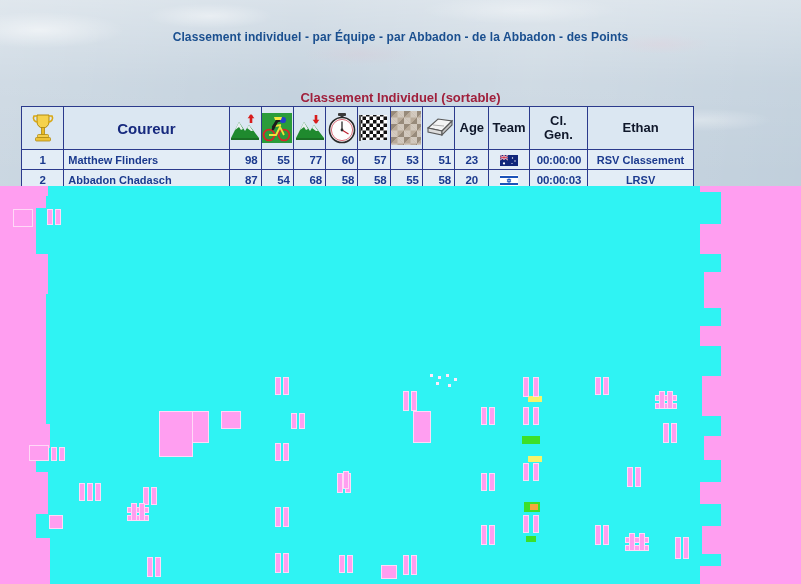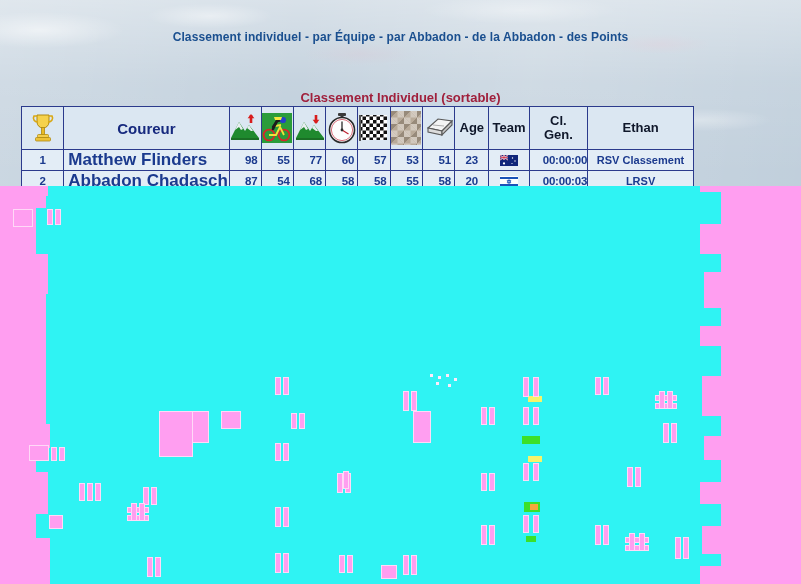--- a/index.html
+++ b/index.html
@@ -43,25 +43,25 @@
   th,td{
     border:1px solid #2b3a8c;
     font-size:11.5px;color:#1b3a8e;font-weight:bold;
     padding:0;background:#dfe9f3;
   }
   thead th{height:42px;background:#dbe7f2;text-align:center;vertical-align:middle;}
   thead th.txt{font-size:15px;color:#16297e;}
   thead th.small{font-size:13px;color:#0f172a;line-height:1.05;}
   tbody td{height:19px;background:#e3edf6;}
   td.rank{text-align:center;}
-  td.name{text-align:left;padding-left:4px;font-size:17px;}
+  td.name{text-align:left;padding-left:4px;font-size:11px;}
   td.num{text-align:right;padding-right:3px;}
   td.age{text-align:center;}
   td.flagcell{text-align:center;padding:0;}
-  td.time{text-align:right;padding-left:1px;letter-spacing:-.2px;}
+  td.time{text-align:center;padding-left:1px;letter-spacing:-.2px;}
   td.team{text-align:center;font-size:11px;}
   
   col.c-rank{width:42px;}
   col.c-name{width:164px;}
   col.c-stat{width:32px;}
   col.c-age{width:34px;}
   col.c-pays{width:40px;}
   col.c-clgen{width:58px;}
   col.c-team{width:105px;}
   .ico-box{width:30px;height:34px;display:flex;align-items:center;justify-content:center;margin:0 auto;}

